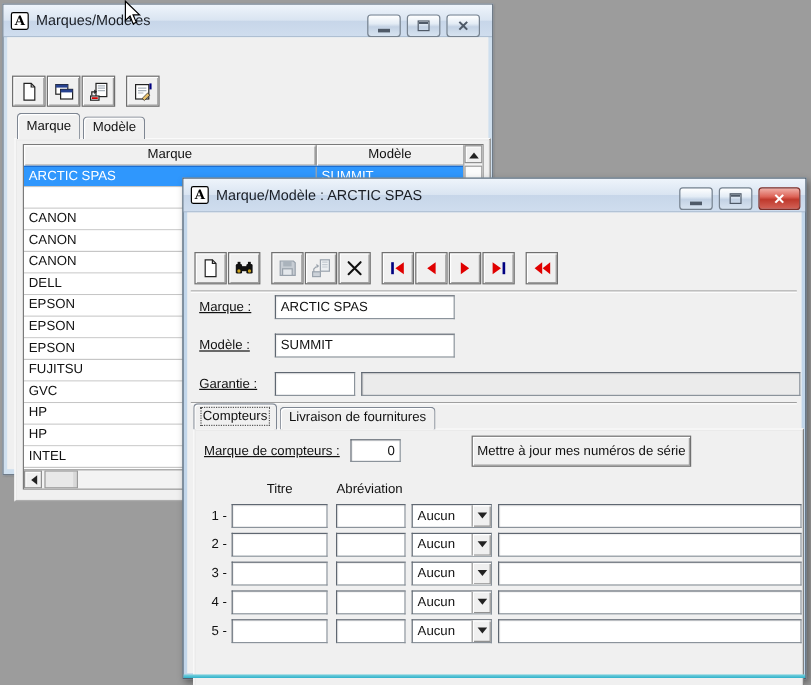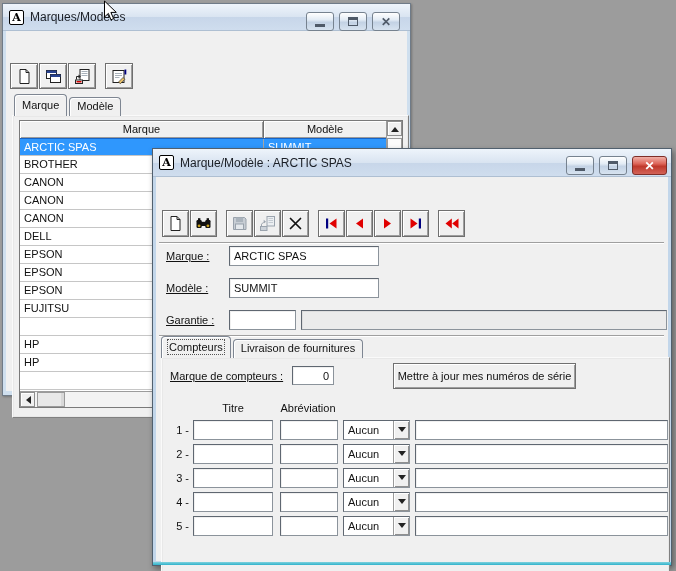--- a/index.html
+++ b/index.html
@@ -204,21 +204,20 @@
         <div id="bg-thead">
           <div class="th c1">Marque</div>
           <div class="th c2">Modèle</div>
         </div>
         <div id="bg-tbody">
             <div class="trow selected">
               <div class="td marque">ARCTIC SPAS</div>
               <div class="td modele">SUMMIT</div>
             </div>
             <div class="trow">
-              <div class="td marque">BROTHER</div>
               <div class="td modele"></div>
             </div>
             <div class="trow">
               <div class="td marque">CANON</div>
               <div class="td modele"></div>
             </div>
             <div class="trow">
               <div class="td marque">CANON</div>
               <div class="td modele"></div>
             </div>
@@ -240,31 +239,33 @@
             </div>
             <div class="trow">
               <div class="td marque">EPSON</div>
               <div class="td modele"></div>
             </div>
             <div class="trow">
               <div class="td marque">FUJITSU</div>
               <div class="td modele"></div>
             </div>
             <div class="trow">
+              <div class="td marque">GVC</div>
               <div class="td modele"></div>
             </div>
             <div class="trow">
               <div class="td marque">HP</div>
               <div class="td modele"></div>
             </div>
             <div class="trow">
               <div class="td marque">HP</div>
               <div class="td modele"></div>
             </div>
             <div class="trow">
+              <div class="td marque">INTEL</div>
               <div class="td modele"></div>
             </div>
           </div>
         <div class="vscroll">
           <div class="sbtn" style="left:0;top:0">
               <span class="tri-up"></span>
             </div>
           <div class="vthumb"></div>
           <div class="sbtn" style="left:0;bottom:0">
               <span class="tri-down"></span>

